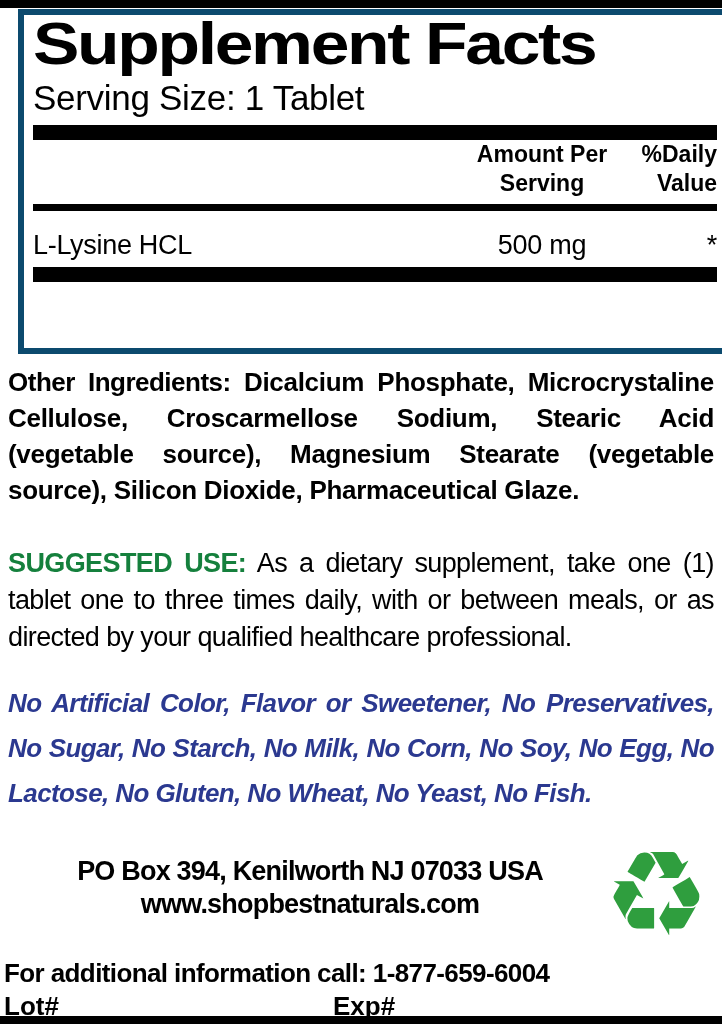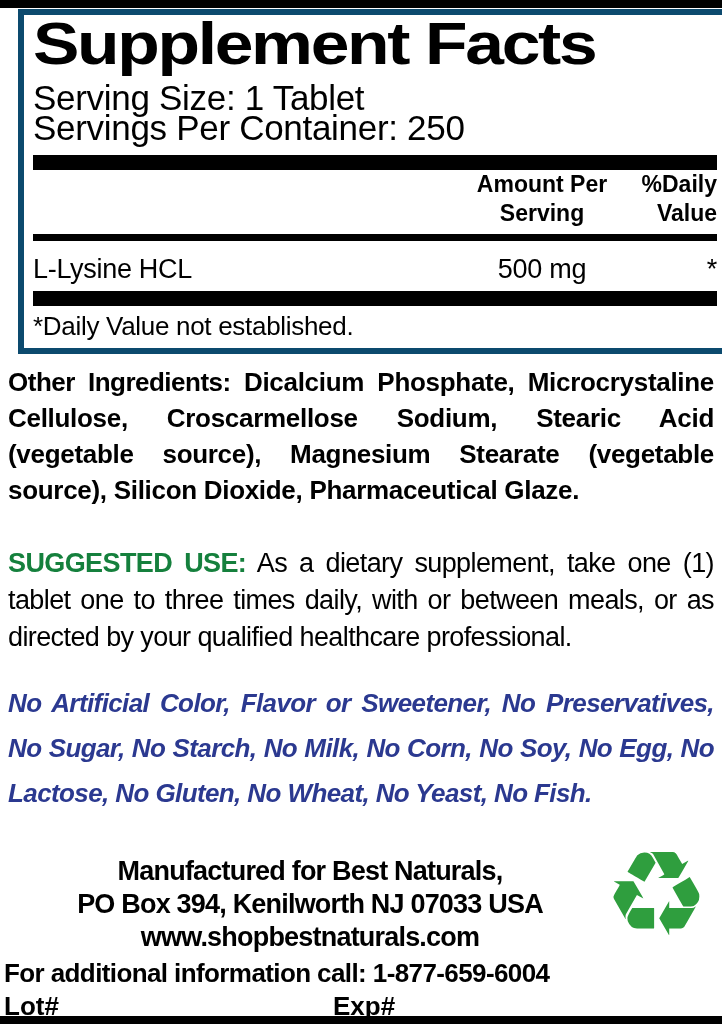--- a/index.html
+++ b/index.html
@@ -25,21 +25,21 @@
   }
   .serving { font-size:35px; line-height:30px; letter-spacing:-0.3px; }
   .serving-first { margin-top:10px; }
   .bar { background:#000; }
   .bar-thick1 { height:15px; margin-top:12px; }
   .head-row { display:flex; font-weight:bold; font-size:23px; line-height:29px; }
   .spacer { flex:1; }
   .col-amt { width:160px; text-align:center; }
   .col-dv  { width:95px;  text-align:right; }
   .bar-med { height:7px; margin-top:6px; }
-  .item-row { display:flex; font-size:27px; line-height:28px; padding:14px 0 8px; align-items:baseline; letter-spacing:-0.3px; }
+  .item-row { display:flex; font-size:27px; line-height:28px; padding:20px 0 8px; align-items:baseline; letter-spacing:-0.3px; }
   .item-name { flex:1; }
   .bar-thick2 { height:15px; }
   .footnote { font-size:26px; line-height:30px; margin-top:5px; letter-spacing:-0.3px; }
 
   .para { position:absolute; left:8px; right:8px; margin:0; text-align:justify; }
   .other { top:364px; font-size:26px; line-height:36px; letter-spacing:-0.3px;font-weight:bold; }
   .other b { letter-spacing:-0.5px; }
   .use { top:545px; font-size:27px; line-height:37px; letter-spacing:-0.6px; }
   .use .blue-label { color:#15803d; font-weight:bold; }
   .claims {
@@ -68,21 +68,20 @@
 
 <div>
 
   <div class="top-bar"></div>
 
   <div class="panel">
     <div class="title-wrap">
       <span class="title">Supplement Facts</span>
     </div>
     <div class="serving serving-first">Serving Size: 1 Tablet</div>
-    <div class="serving">Servings Per Container: 250</div>
 
     <div class="bar bar-thick1"></div>
 
     <div class="head-row">
       <div class="spacer"></div>
       <div class="col-amt">
         <div>Amount Per</div>
         <div>Serving</div>
       </div>
       <div class="col-dv">
@@ -94,31 +93,29 @@
     <div class="bar bar-med"></div>
 
     <div class="item-row">
       <div class="item-name">L-Lysine HCL</div>
       <div class="col-amt">500 mg</div>
       <div class="col-dv">*</div>
     </div>
 
     <div class="bar bar-thick2"></div>
 
-    <div class="footnote">*Daily Value not established.</div>
   </div>
 
   <p class="para other"><b>Other Ingredients:</b> <span>Dicalcium Phosphate, Microcrystaline Cellulose, Croscarmellose Sodium, Stearic Acid (vegetable source), Magnesium Stearate (vegetable source), Silicon Dioxide, Pharmaceutical Glaze.</span></p>
 
   <p class="para use"><span class="blue-label">SUGGESTED USE:</span> <span>As a dietary supplement, take one (1) tablet one to three times daily, with or between meals, or as directed by your qualified healthcare professional.</span></p>
 
   <p class="para claims">No Artificial Color, Flavor or Sweetener, No Preservatives, No Sugar, No Starch, No Milk, No Corn, No Soy, No Egg, No Lactose, No Gluten, No Wheat, No Yeast, No Fish.</p>
 
   <div class="footer-center">
-    <div>Manufactured for Best Naturals,</div>
     <div>PO Box 394, Kenilworth NJ 07033 USA</div>
     <div>www.shopbestnaturals.com</div>
   </div>
 
   <div class="recycle">♻</div>
 
   <div class="footer-info">For additional information call: 1-877-659-6004</div>
   <div class="lot">Lot#</div>
   <div class="exp">Exp#</div>
 

